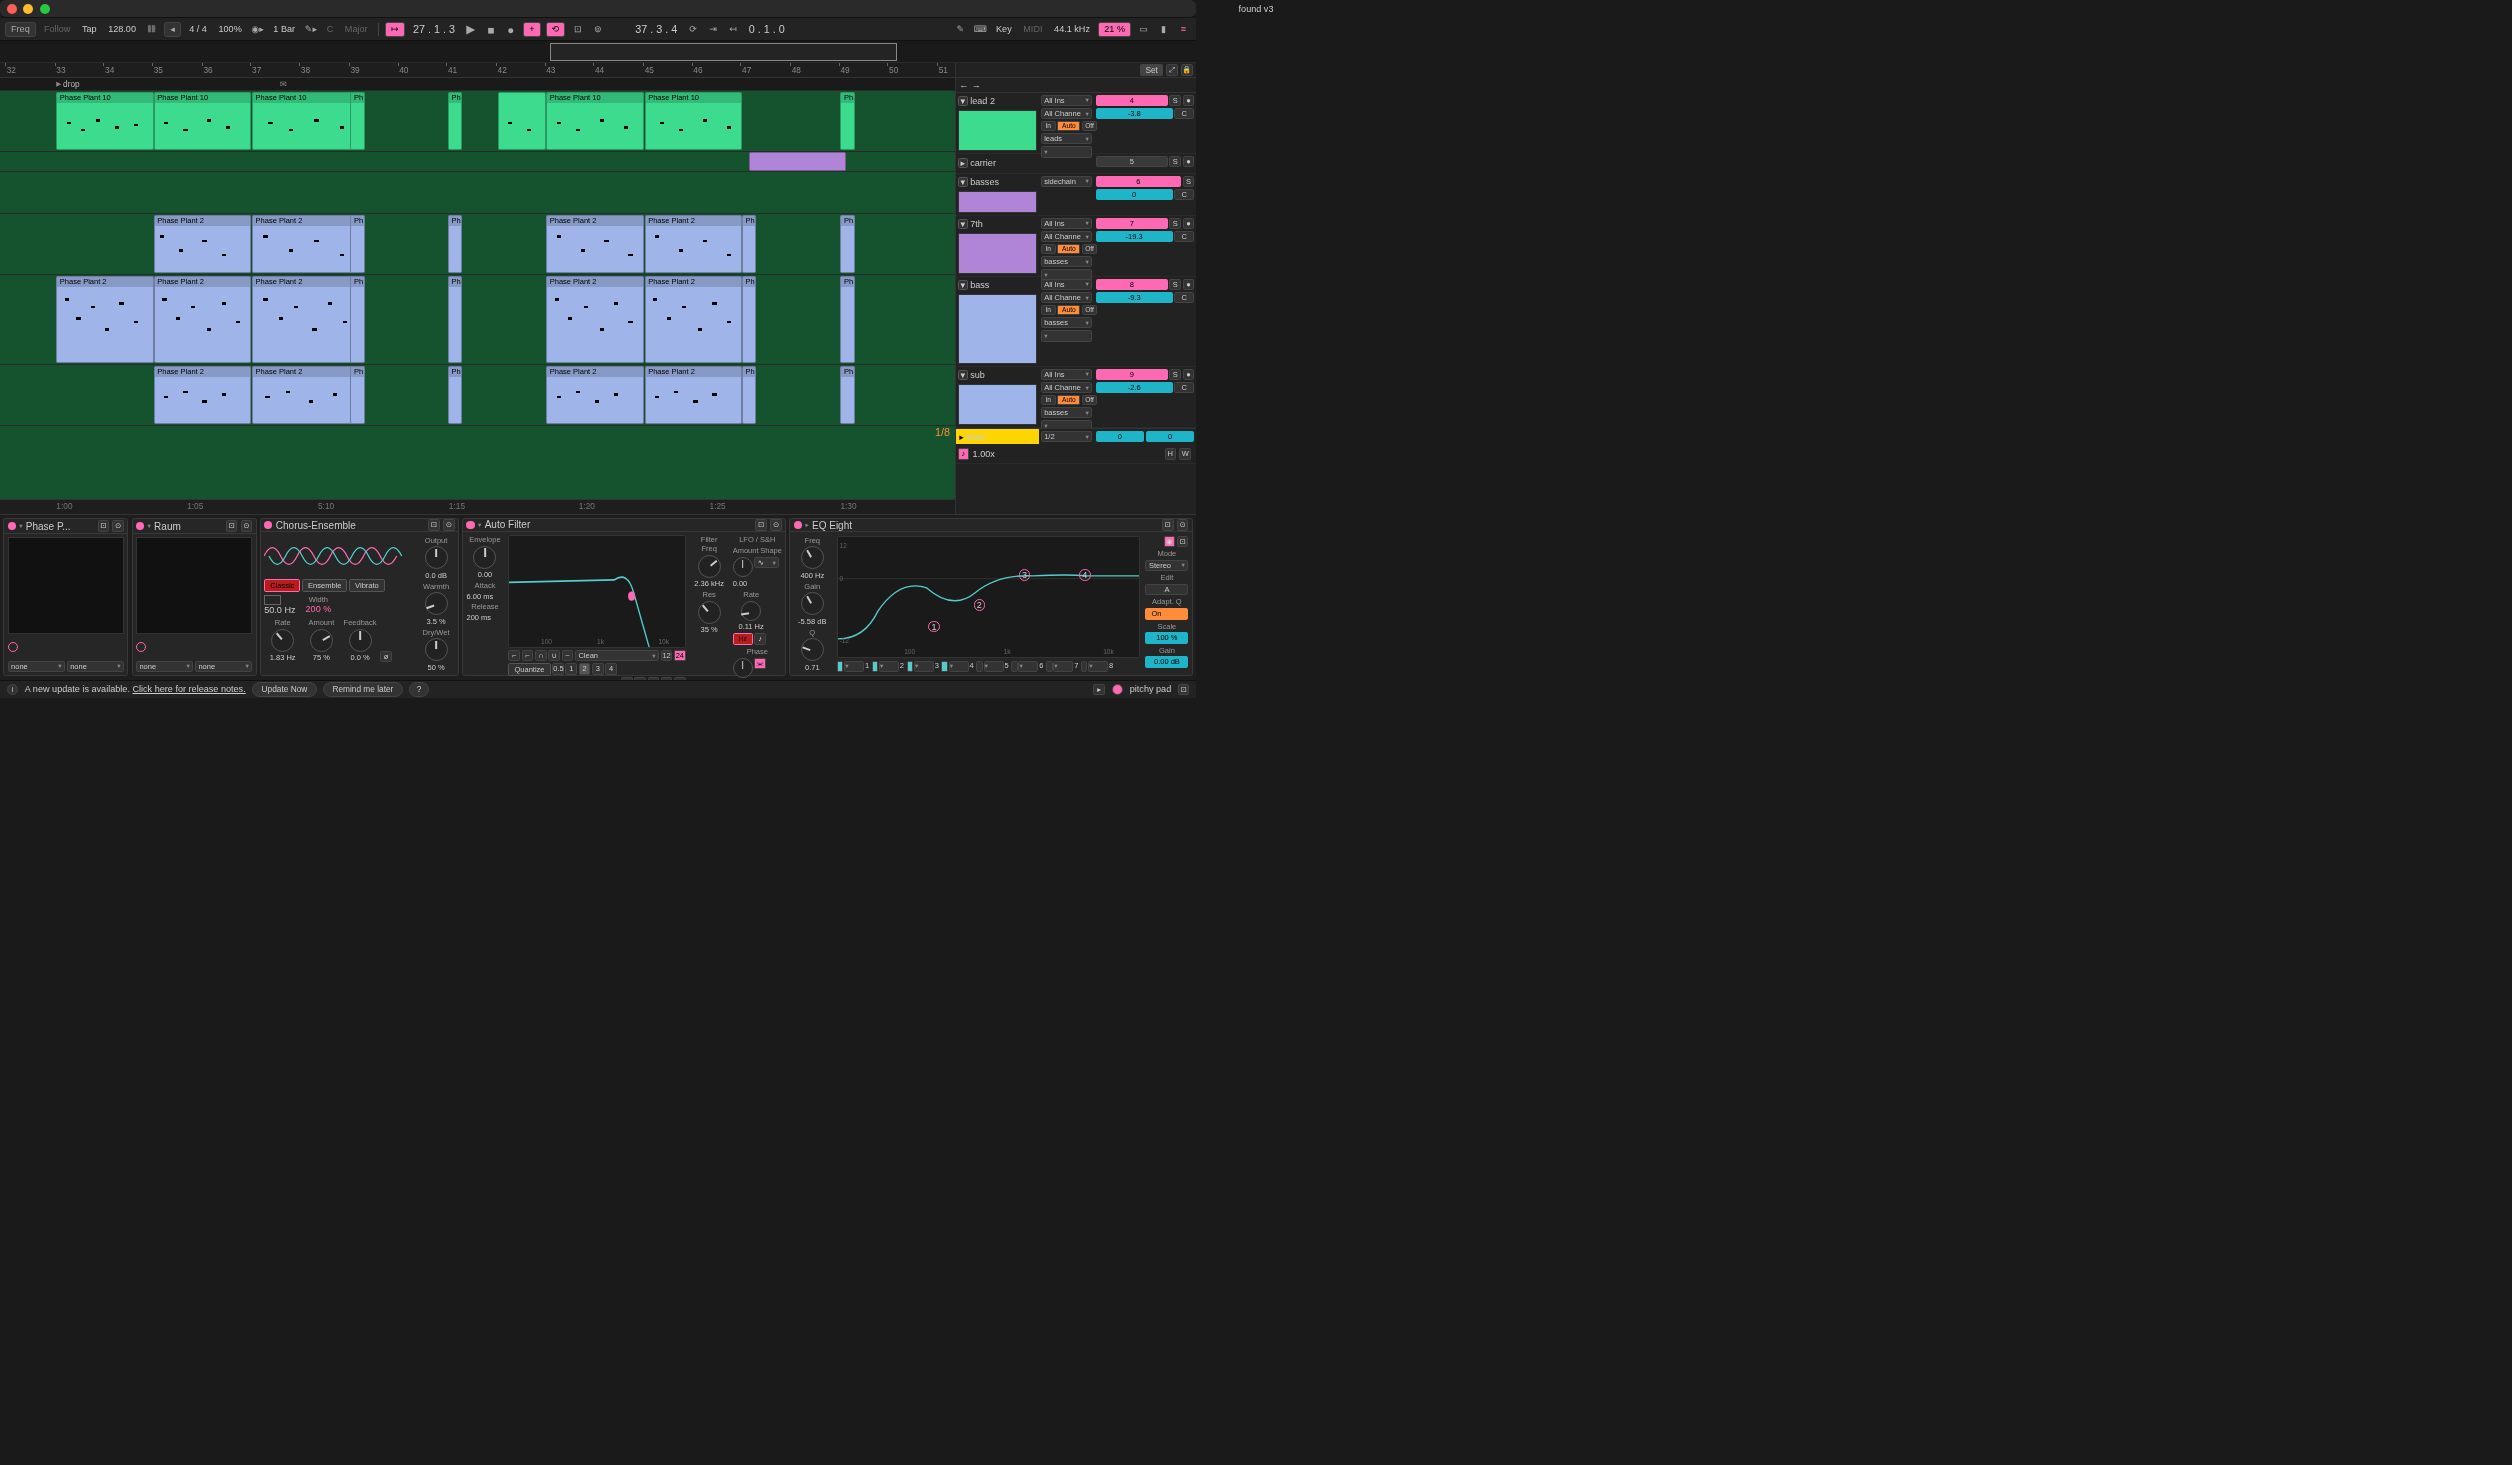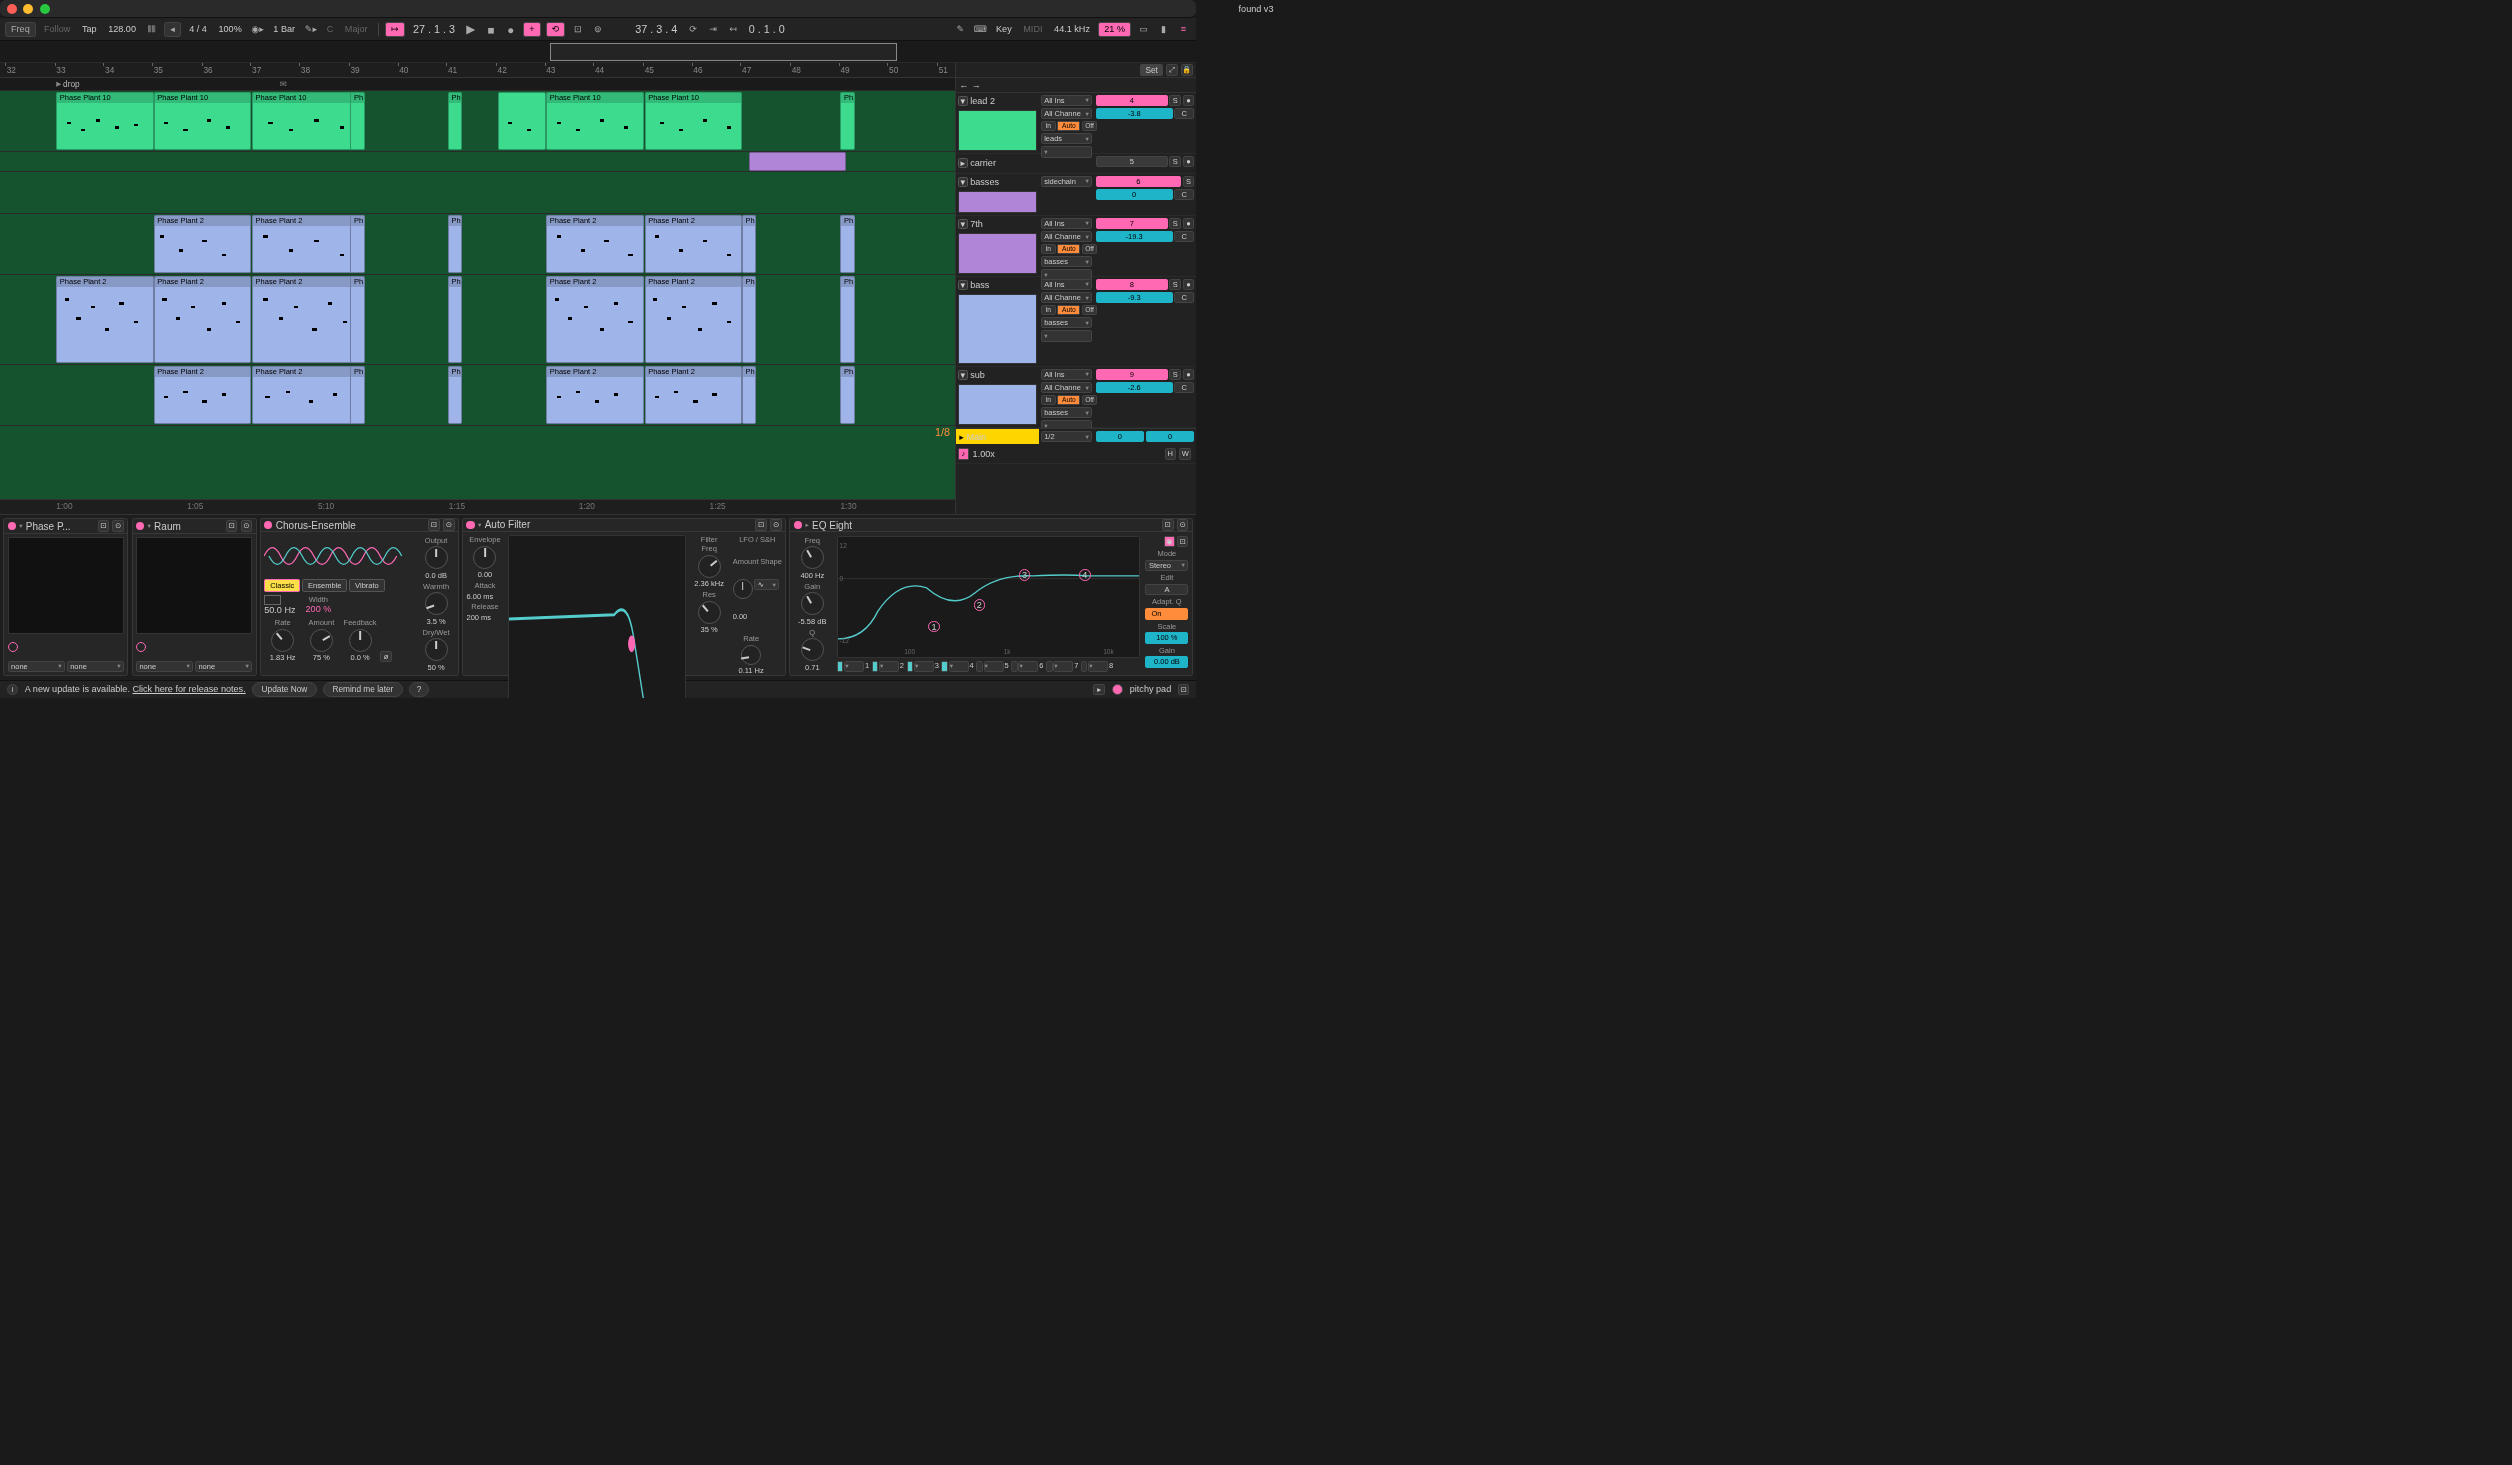--- a/index.html
+++ b/index.html
@@ -70,21 +70,21 @@
 .dev-dot{width:8.3px;height:8.3px;border-radius:50%;background:#ff69b4}
 .dev-arrow{font-size:6.6px;color:#888}
 .dev-title{flex:1;font-size:10px}
 .dev-body{flex:1;padding:3.3px;display:flex;gap:5px}
 .knob{display:flex;flex-direction:column;align-items:center;gap:1.7px;width:37px}
 .knob-dial{width:23px;height:23px;border-radius:50%;border:1.7px solid #555;position:relative;background:#222}
 .knob-dial::after{content:"";position:absolute;width:1.7px;height:8.3px;background:#ccc;left:50%;top:1.7px;transform-origin:50% 10px;transform:translateX(-50%) rotate(var(--rot,0deg))}
 .knob-label{font-size:7.5px;color:#999;text-align:center}
 .knob-val{font-size:7.5px;color:#ccc}
 .pill{background:#333;border:0.8px solid #555;border-radius:1.7px;padding:0.8px 5px;font-size:7.5px}
-.pill.pink{background:#fde047;color:#000;border-color:#ff69b4}
+.pill.pink{background:#b91c1c;color:#000;border-color:#ff69b4}
 .pill.org{background:#ff8c3a;color:#000;border-color:#ff8c3a}
 .eq-display{flex:1;background:#1a1a1a;border:0.8px solid #333;position:relative;border-radius:1.7px}
 .status{height:18.3px;background:#232323;border-top:0.8px solid #111;display:flex;align-items:center;padding:0 6.6px;gap:6.6px}
 .status-btn{background:#333;border:0.8px solid #444;border-radius:8.3px;padding:1.7px 8.3px;font-size:8.3px}
 svg{display:block}
 .filter-curve{stroke:#5cc;stroke-width:1.5;fill:none}
 .filter-node{fill:#ff69b4}
 .chorus-wave{stroke:#ff69b4;stroke-width:1.5;fill:none}
 .chorus-wave.cy{stroke:#5cc}
 .eq-band{width:11.6px;height:11.6px;border-radius:50%;border:1.2px solid #ff69b4;display:flex;align-items:center;justify-content:center;font-size:6.6px;color:#ff69b4;position:absolute}
@@ -807,21 +807,21 @@
 Freq</div>
             <div class="knob-dial" style="--rot:50deg"></div>
             <div class="knob-val">2.36 kHz</div>
           </div>
         <div class="knob">
             <div class="knob-label">Res</div>
             <div class="knob-dial" style="--rot:-40deg"></div>
             <div class="knob-val">35 %</div>
           </div>
       </div>
-      <div style="display:flex;flex-direction:column;gap:13px">
+      <div style="display:flex;flex-direction:column;gap:2px">
         <div class="knob-label">LFO / S&amp;H</div>
         <div class="row" style="gap:1.7px">
             <div class="knob-label" style="flex:1">Amount</div>
             <div class="knob-label" style="flex:1">Shape</div>
           </div>
         <div class="row">
             <div class="knob-dial" style="--rot:0deg;width:20px;height:20px"></div>
             <div class="dropdown" style="width:25px">∿</div>
           </div>
         <div class="knob-val">0.00</div>

